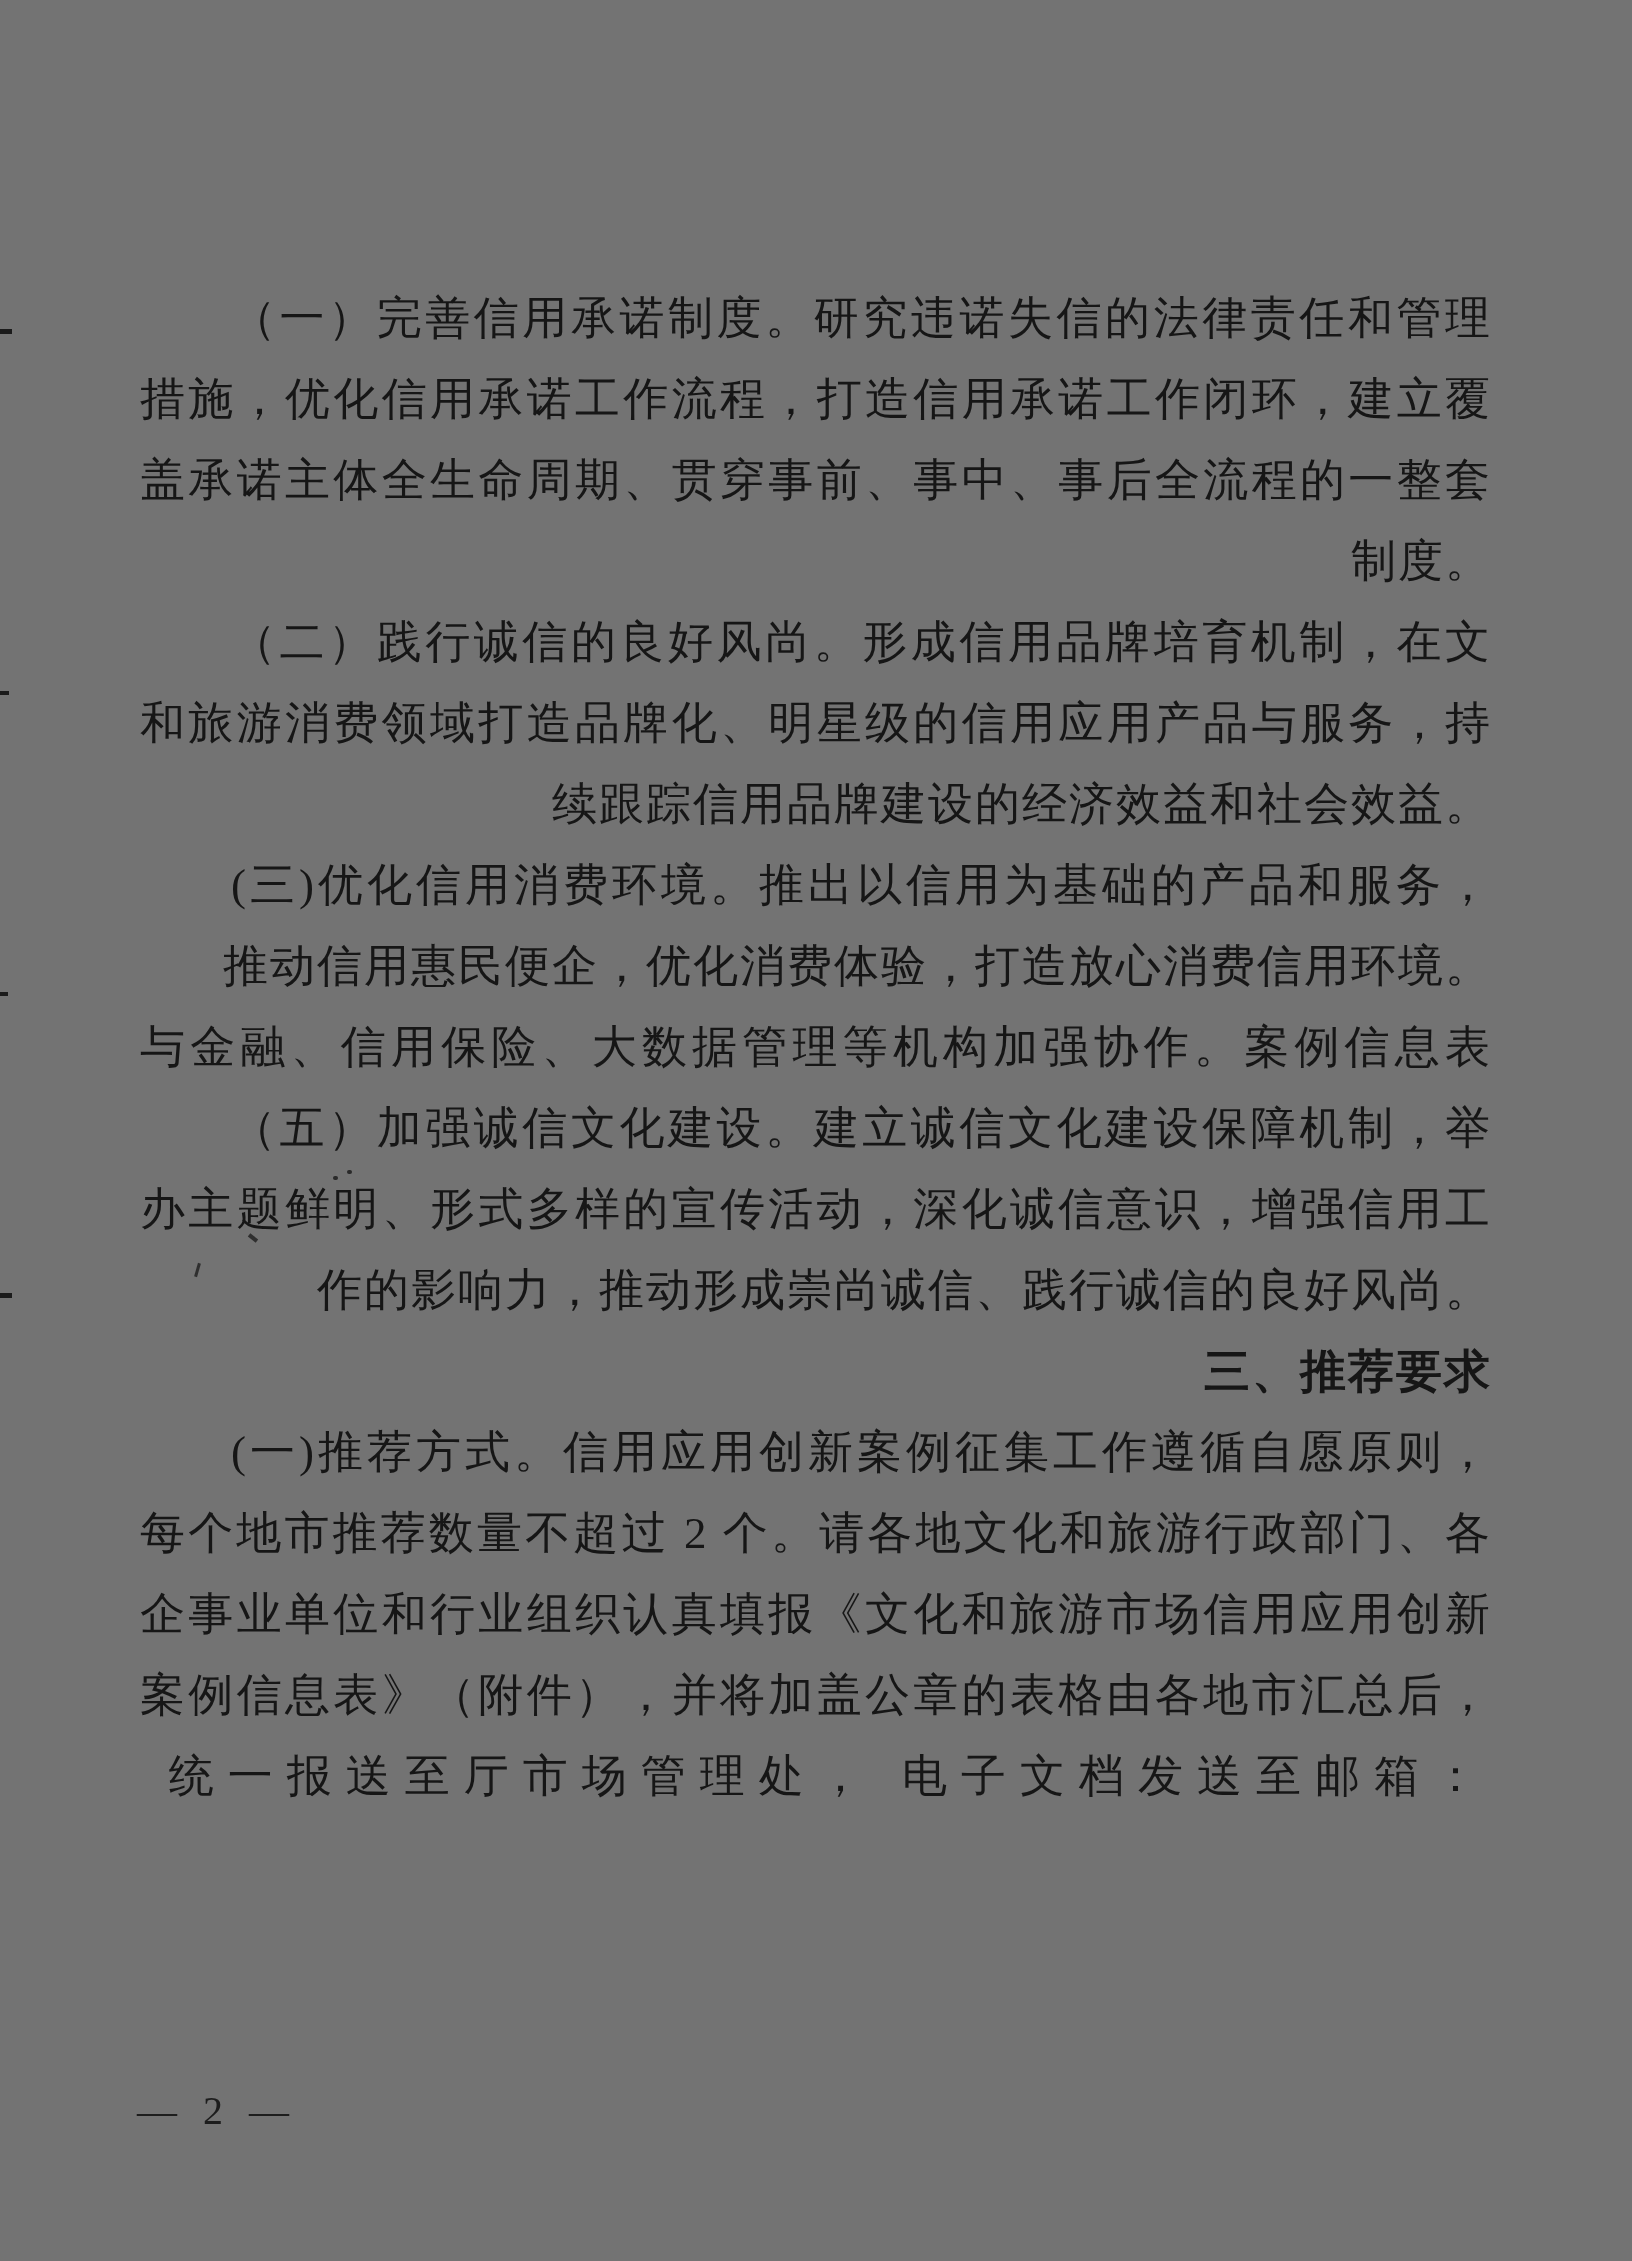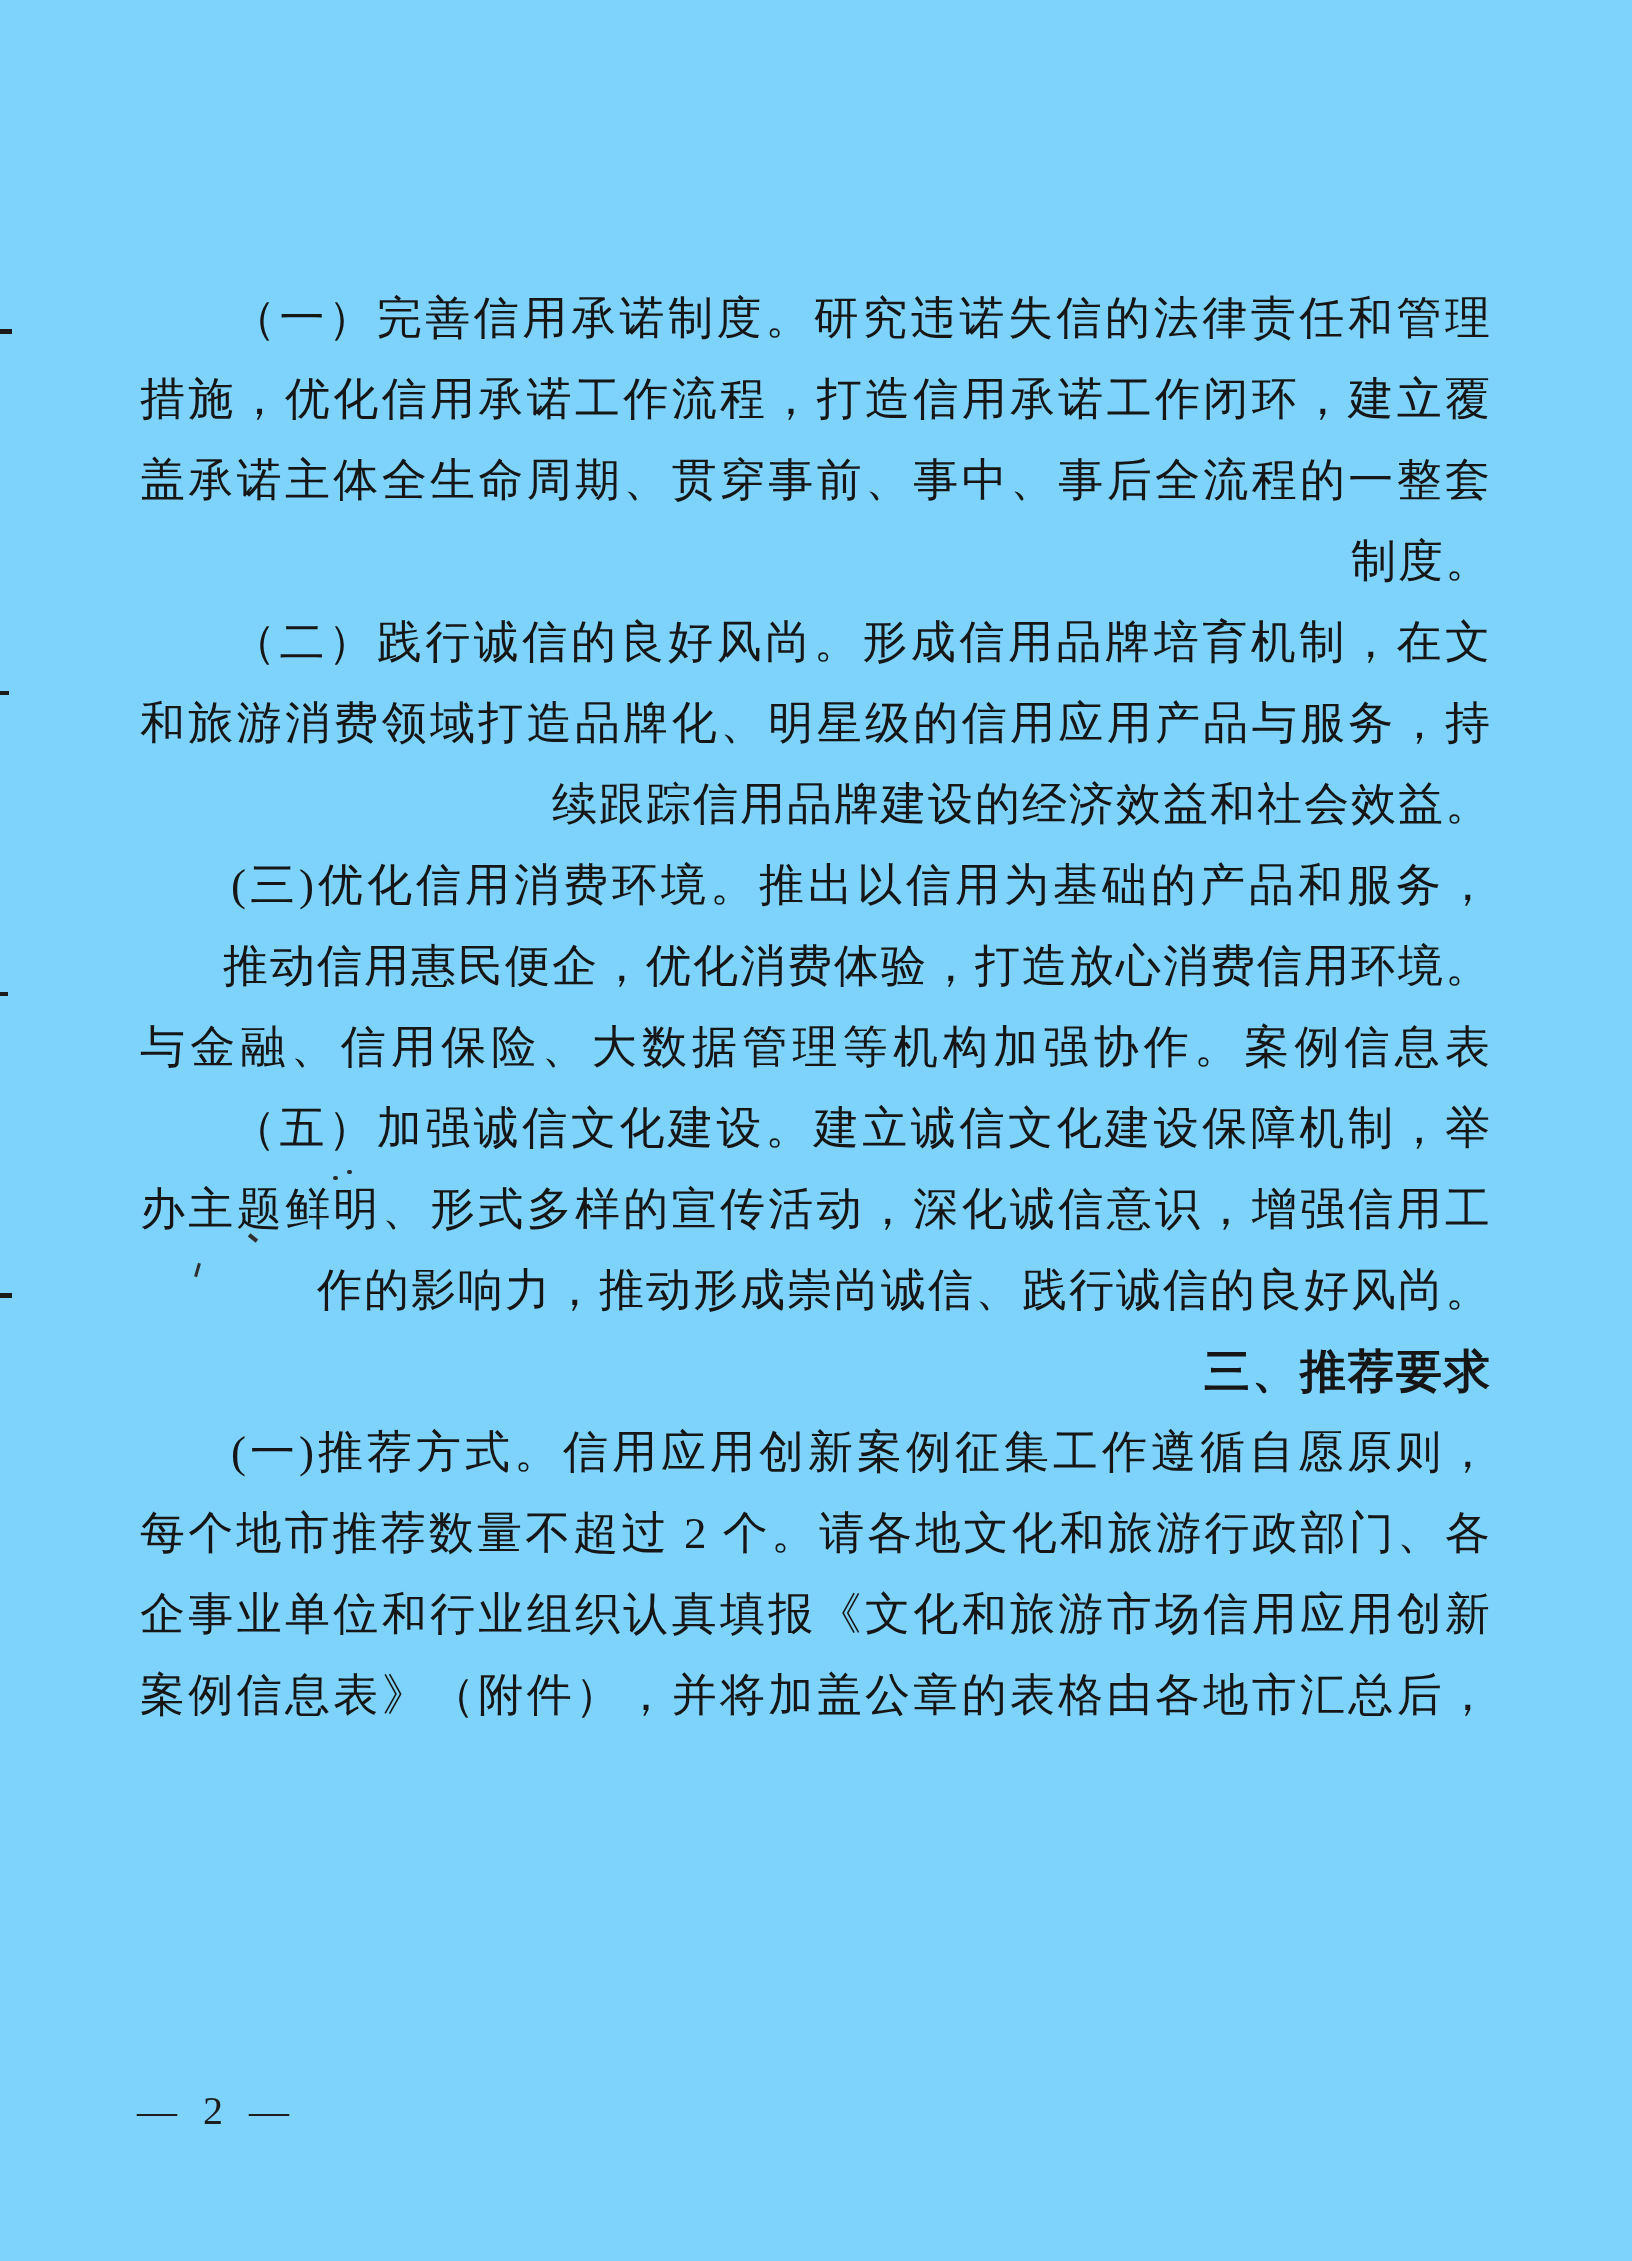--- a/index.html
+++ b/index.html
@@ -10,21 +10,21 @@
     width: 1633px;
     height: 2261px;
     position: relative;
     background: #ffffff;
     font-family: "Liberation Serif", "DejaVu Serif", serif;
     overflow: hidden;
   }
   .sheet {
     position: absolute;
     inset: 0;
-    background: #7dd3fc;
+    background: #737373;
   }
   .textblock {
     position: absolute;
     left: 140px;
     top: 278px;
     width: 1352px;
     color: #161616;
   }
   .line {
     height: 81px;
@@ -89,20 +89,21 @@
     <div class="line">推动信用惠民便企，优化消费体验，打造放心消费信用环境。</div>
     <div class="line fill">与金融、信用保险、大数据管理等机构加强协作。案例信息表</div>
     <div class="line indent fill">（五）加强诚信文化建设。建立诚信文化建设保障机制，举</div>
     <div class="line fill">办主题鲜明、形式多样的宣传活动，深化诚信意识，增强信用工</div>
     <div class="line">作的影响力，推动形成崇尚诚信、践行诚信的良好风尚。</div>
     <div class="line indent heading">三、推荐要求</div>
     <div class="line indent fill">(一)推荐方式。信用应用创新案例征集工作遵循自愿原则，</div>
     <div class="line fill">每个地市推荐数量不超过 2 个。请各地文化和旅游行政部门、各</div>
     <div class="line fill">企事业单位和行业组织认真填报《文化和旅游市场信用应用创新</div>
     <div class="line fill">案例信息表》（附件），并将加盖公章的表格由各地市汇总后，</div>
+    <div class="line spread">统一报送至厅市场管理处， 电子文档发送至邮箱：</div>
   </div>
 
   <div class="pagenum">— 2 —</div>
 
   <div class="artifact a-edge1"></div>
   <div class="artifact a-edge2"></div>
   <div class="artifact a-edge3"></div>
   <div class="artifact a-edge4"></div>
   <div class="artifact a-dot1"></div>
   <div class="artifact a-dot2"></div>

